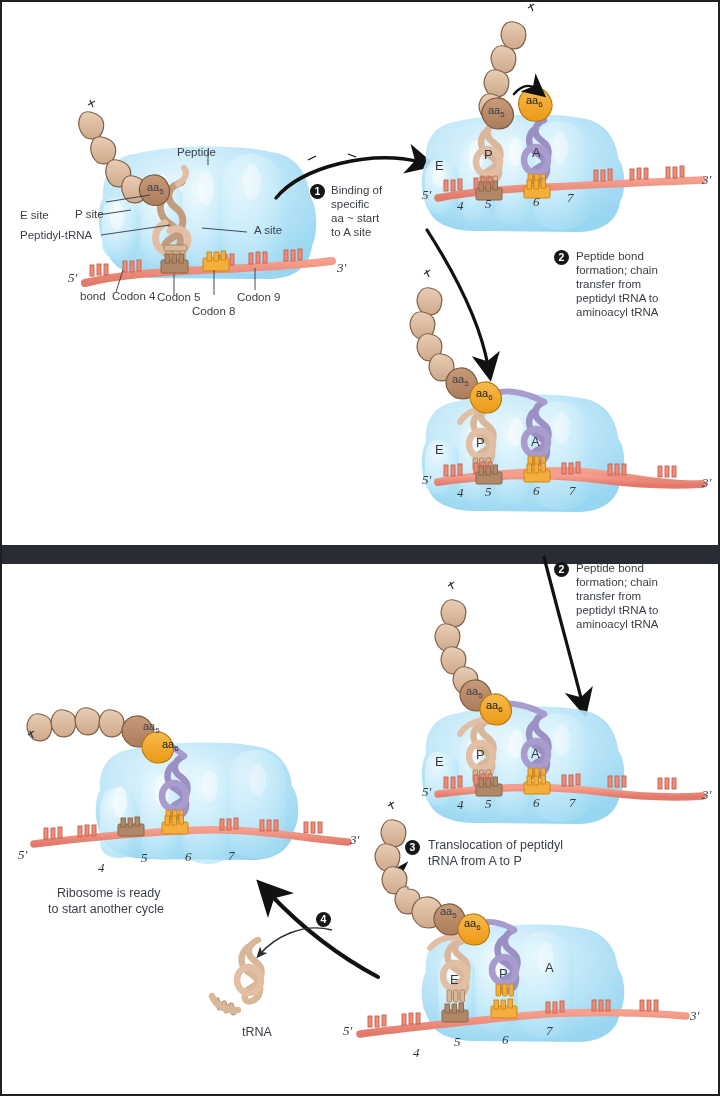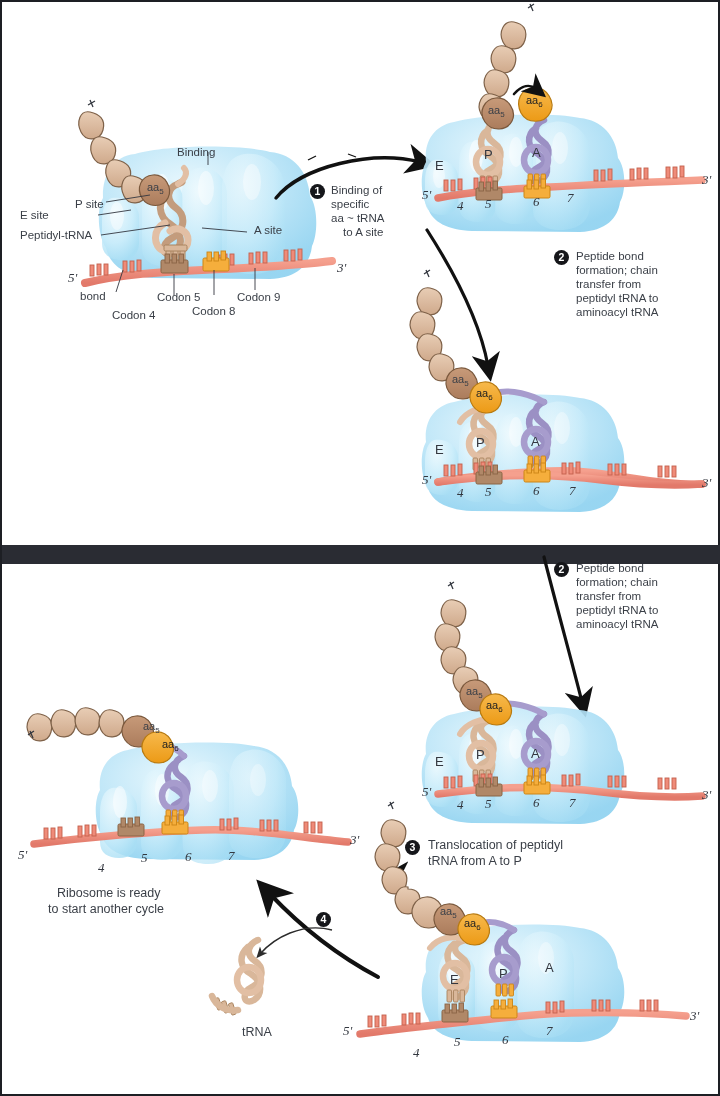--- a/index.html
+++ b/index.html
@@ -584,40 +584,40 @@
       <path d="M246,945 C236,954 238,966 249,972 C260,979 261,992 252,998
               C241,1004 239,990 250,985 C261,979 263,966 253,959 C243,952 246,942 256,938" fill="none" stroke="#d9b79a" stroke-width="6.5" stroke-linecap="round"></path>
       <ellipse cx="247" cy="978" rx="12" ry="13" fill="none" stroke="#e2bfa4" stroke-width="6.5"></ellipse>
       <rect x="214" y="996" width="4.5" height="12" rx="1" transform="rotate(-18 216 1002)" fill="#d9b79a" stroke="#a8835f" stroke-width="0.9"></rect>
       <rect x="221" y="999" width="4.5" height="12" rx="1" transform="rotate(-18 223 1005)" fill="#d9b79a" stroke="#a8835f" stroke-width="0.9"></rect>
       <rect x="228" y="1001" width="4.5" height="12" rx="1" transform="rotate(-18 230 1007)" fill="#d9b79a" stroke="#a8835f" stroke-width="0.9"></rect>
       <path d="M210,994 C214,1004 224,1010 236,1008" fill="none" stroke="#d9b79a" stroke-width="6.5" stroke-linecap="round"></path>
     </g>
   </svg>
 
-  <div class="lbl" style="left:175px;top:144px">Binding</div>
-  <div class="lbl" style="left:73px;top:196px">P site</div>
+  <div class="lbl" style="left:175px;top:144px">Peptide</div>
+  <div class="lbl" style="left:73px;top:206px">P site</div>
   <div class="lbl" style="left:18px;top:207px">E site</div>
   <div class="lbl" style="left:18px;top:227px">Peptidyl-tRNA</div>
   <div class="lbl" style="left:252px;top:222px">A site</div>
   <div class="lbl" style="left:78px;top:288px">bond</div>
-  <div class="lbl" style="left:110px;top:307px">Codon 4</div>
+  <div class="lbl" style="left:110px;top:288px">Codon 4</div>
   <div class="lbl" style="left:155px;top:289px">Codon 5</div>
   <div class="lbl" style="left:190px;top:303px">Codon 8</div>
   <div class="lbl" style="left:235px;top:289px">Codon 9</div>
   <div class="codonnum" style="left:66px;top:268px">5'</div>
   <div class="codonnum" style="left:335px;top:258px">3'</div>
   <div class="lbl" style="left:145px;top:179px;font-size:11px"><span>aa</span><sub style="font-size:8px">5</sub></div>
   <div class="sitelet" style="left:108px;top:210px"></div>
 
   <div class="stepnum" style="left:308px;top:182px">1</div>
   <div class="lbl" style="left:329px;top:182px">Binding of</div>
   <div class="lbl" style="left:329px;top:196px">specific</div>
-  <div class="lbl" style="left:329px;top:210px">aa ~ tRNA</div>
-  <div class="lbl" style="left:341px;top:224px">to A site</div>
+  <div class="lbl" style="left:329px;top:210px">aa ~ start</div>
+  <div class="lbl" style="left:329px;top:224px">to A site</div>
 
   <div class="stepnum" style="left:552px;top:248px">2</div>
   <div class="lbl" style="left:574px;top:248px">Peptide bond</div>
   <div class="lbl" style="left:574px;top:262px">formation; chain</div>
   <div class="lbl" style="left:574px;top:276px">transfer from</div>
   <div class="lbl" style="left:574px;top:290px">peptidyl tRNA to</div>
   <div class="lbl" style="left:574px;top:304px">aminoacyl tRNA</div>
 
   <div class="sitelet" style="left:433px;top:156px">E</div>
   <div class="sitelet" style="left:482px;top:145px">P</div>

